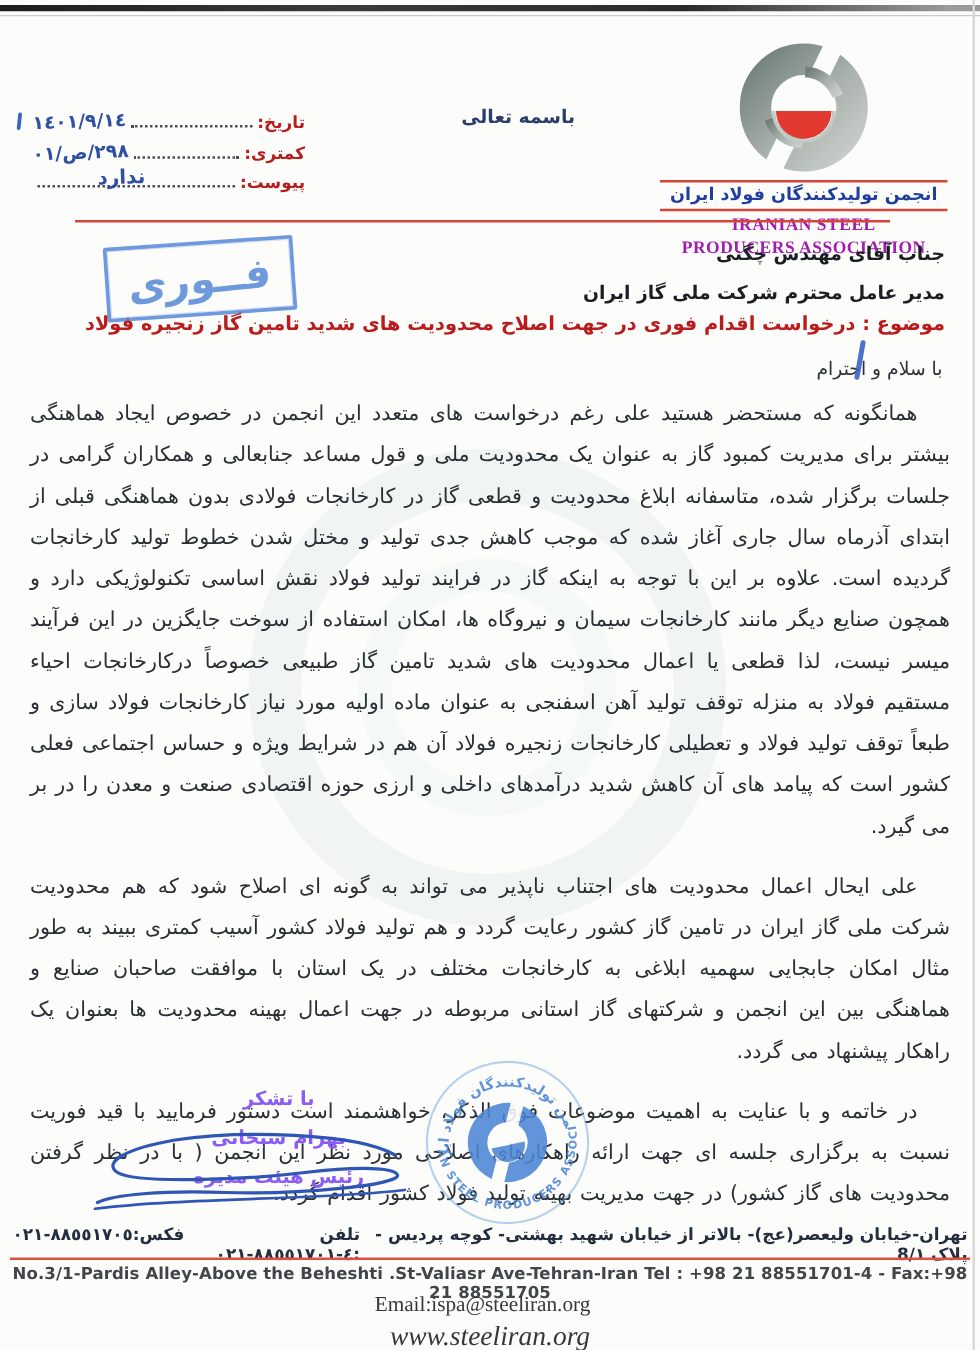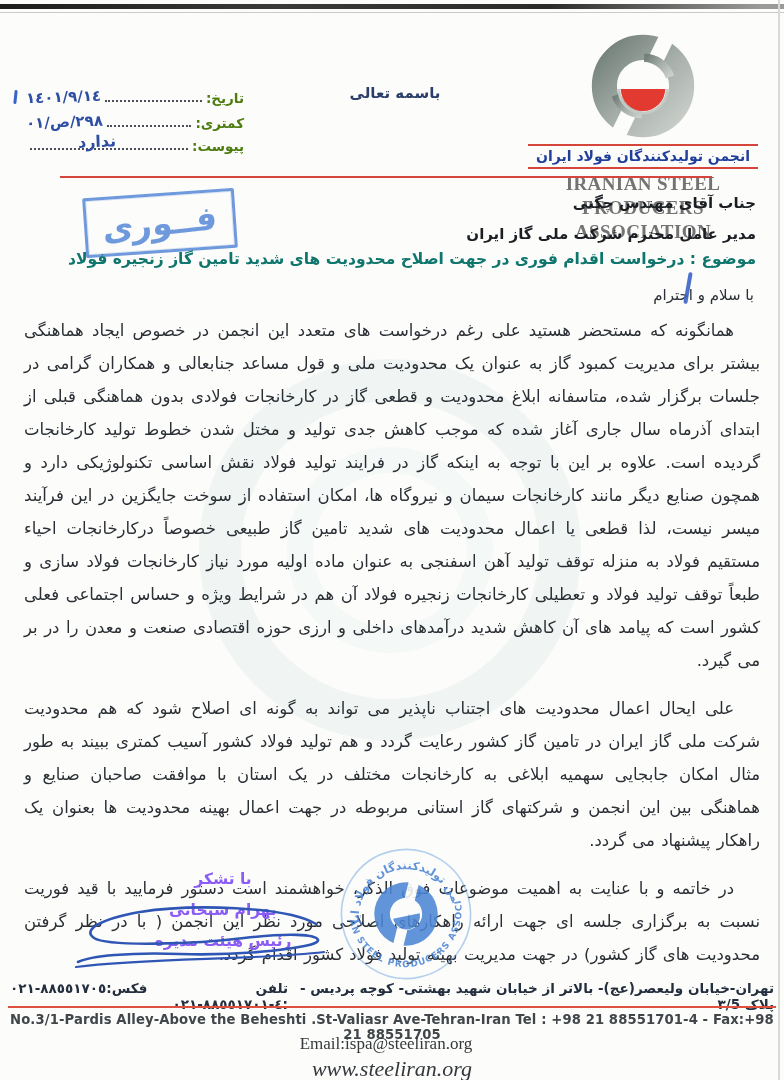--- a/index.html
+++ b/index.html
@@ -14,53 +14,53 @@
     background:linear-gradient(90deg,#1c1c1c 0%,#3a3a3a 35%,#2a2a2a 70%,#9a9a98 97%); }
   .scan-top2 { position:absolute; left:0; top:12px; width:784px; height:1px; background:#c9cbc8; }
   .scan-right { position:absolute; right:4px; top:0; width:2px; height:1080px; background:#d8dad6; }
 
   
   .watermark { position:absolute; left:170px; top:330px; opacity:.55; pointer-events:none; }
 
   
   .meta { position:absolute; right:548px; left:26px; top:88px; direction:rtl; width:218px; }
   .meta-row { display:flex; align-items:flex-end; direction:rtl; margin-bottom:7px; position:relative; }
-  .meta-label { font-size:13.5px; font-weight:bold; color:#4d7c0f; white-space:nowrap; }
+  .meta-label { font-size:13.5px; font-weight:bold; color:#b91c1c; white-space:nowrap; }
   .meta-dots { flex:1; border-bottom:2px dotted #4a4f57; margin:0 4px 4px 4px; min-width:18px; }
   .meta-value { font-size:15px; font-weight:bold; color:#2e4fa3; transform:rotate(-2deg);
     white-space:nowrap; letter-spacing:1px; }
   .meta-value.overlap { position:absolute; left:52px; top:-6px; font-size:16px; }
   .pen-tick { position:absolute; left:-12px; top:2px; width:3px; height:14px; background:#3a63c8;
     border-radius:2px; transform:rotate(6deg); }
 
-  .bismillah { position:absolute; left:330px; top:84px; width:130px; text-align:center;
+  .bismillah { position:absolute; left:330px; top:84px; width:130px; text-align:right;
     font-size:15px; font-weight:bold; color:#2c3f6b; direction:rtl; }
 
   
   .logo-block { position:absolute; left:528px; top:30px; width:230px; text-align:center; }
   .logo-mark { display:block; margin:0 auto; }
   .assoc-fa { display:block; font-size:14px; font-weight:bold; color:#203f9c; direction:rtl;
     border-top:2px solid #d6453a; border-bottom:2px solid #d6453a; padding:2px 0 3px; margin-top:2px; }
   .assoc-en { display:block; font-family:"Liberation Serif", serif; font-weight:bold;
-    font-size:19px; color:#737373; letter-spacing:.4px; line-height:1.25; margin-top:3px; }
+    font-size:14px; color:#a21caf; letter-spacing:.4px; line-height:1.25; margin-top:3px; }
   .header-rule { position:absolute; left:60px; top:176px; width:652px; height:2px; background:#d6453a; }
 
   
   .urgent-stamp { position:absolute; left:84px; top:193px; width:152px; height:60px;
     border:3px solid #5b8cd9; border-radius:2px; transform:rotate(-4deg);
     display:flex; align-items:center; justify-content:center; opacity:.88;
     box-shadow:0 0 0 1px rgba(91,140,217,.25) inset; }
   .urgent-stamp span { font-size:33px; font-weight:bold; color:#5b8cd9; direction:rtl;
     transform:skewX(-6deg) rotate(-2deg); letter-spacing:2px; }
 
   
   .recipient { position:absolute; right:28px; top:188px; direction:rtl; text-align:right; color:#1b1f24; }
   .recipient .r-line { font-size:15px; font-weight:bold; line-height:31px; }
   .subject { position:absolute; right:28px; left:30px; top:250px; direction:rtl; text-align:right;
-    font-size:15.5px; font-weight:bold; color:#0f766e; }
+    font-size:15.5px; font-weight:bold; color:#b91c1c; }
   .salutation { position:absolute; right:30px; top:286px; direction:rtl; font-size:15px; color:#2c3137; }
   .pen-mark { position:absolute; left:686px; top:272px; width:4px; height:32px; background:#3a63c8;
     border-radius:3px; transform:rotate(10deg); opacity:.9; }
 
   
   .body-text { position:absolute; left:24px; right:24px; top:314px; direction:rtl; }
   .body-para { font-size:16.5px; line-height:33px; text-align:justify; color:#2a2f35;
     text-indent:26px; margin-bottom:15px; word-spacing:1px; }
 
   
@@ -191,21 +191,21 @@
     <g>
       <circle cx="75" cy="75" r="23" fill="none" stroke="#4d86d6" stroke-width="15"></circle>
       <rect x="70" y="38" width="10" height="28" fill="#fcfcfa" transform="rotate(26 75 75)"></rect>
       <rect x="70" y="84" width="10" height="28" fill="#fcfcfa" transform="rotate(26 75 75)"></rect>
       <circle cx="75" cy="75" r="14" fill="#fcfcfa"></circle>
       <path d="M62,77 A13,13 0 0 0 88,77 Z" fill="#4d86d6"></path>
     </g>
   </svg>
 
   <div class="footer-fa">
-    <span>تهران-خیابان ولیعصر(عج)- بالاتر از خیابان شهید بهشتی- کوچه پردیس - پلاک ٣/5</span>
+    <span>تهران-خیابان ولیعصر(عج)- بالاتر از خیابان شهید بهشتی- کوچه پردیس - پلاک 8/١</span>
     <span class="telfax">
       <span>تلفن :٤-٨٨٥٥١٧٠١-٠٢١</span>
       <span>فکس:٨٨٥٥١٧٠٥-٠٢١</span>
     </span>
   </div>
   <div class="footer-rule"></div>
   <div class="footer-en">No.3/1-Pardis Alley-Above the Beheshti .St-Valiasr Ave-Tehran-Iran Tel : +98 21 88551701-4 - Fax:+98 21 88551705</div>
   <div class="footer-email">Email:ispa@steeliran.org</div>
   <div class="footer-web">www.steeliran.org</div>
 

